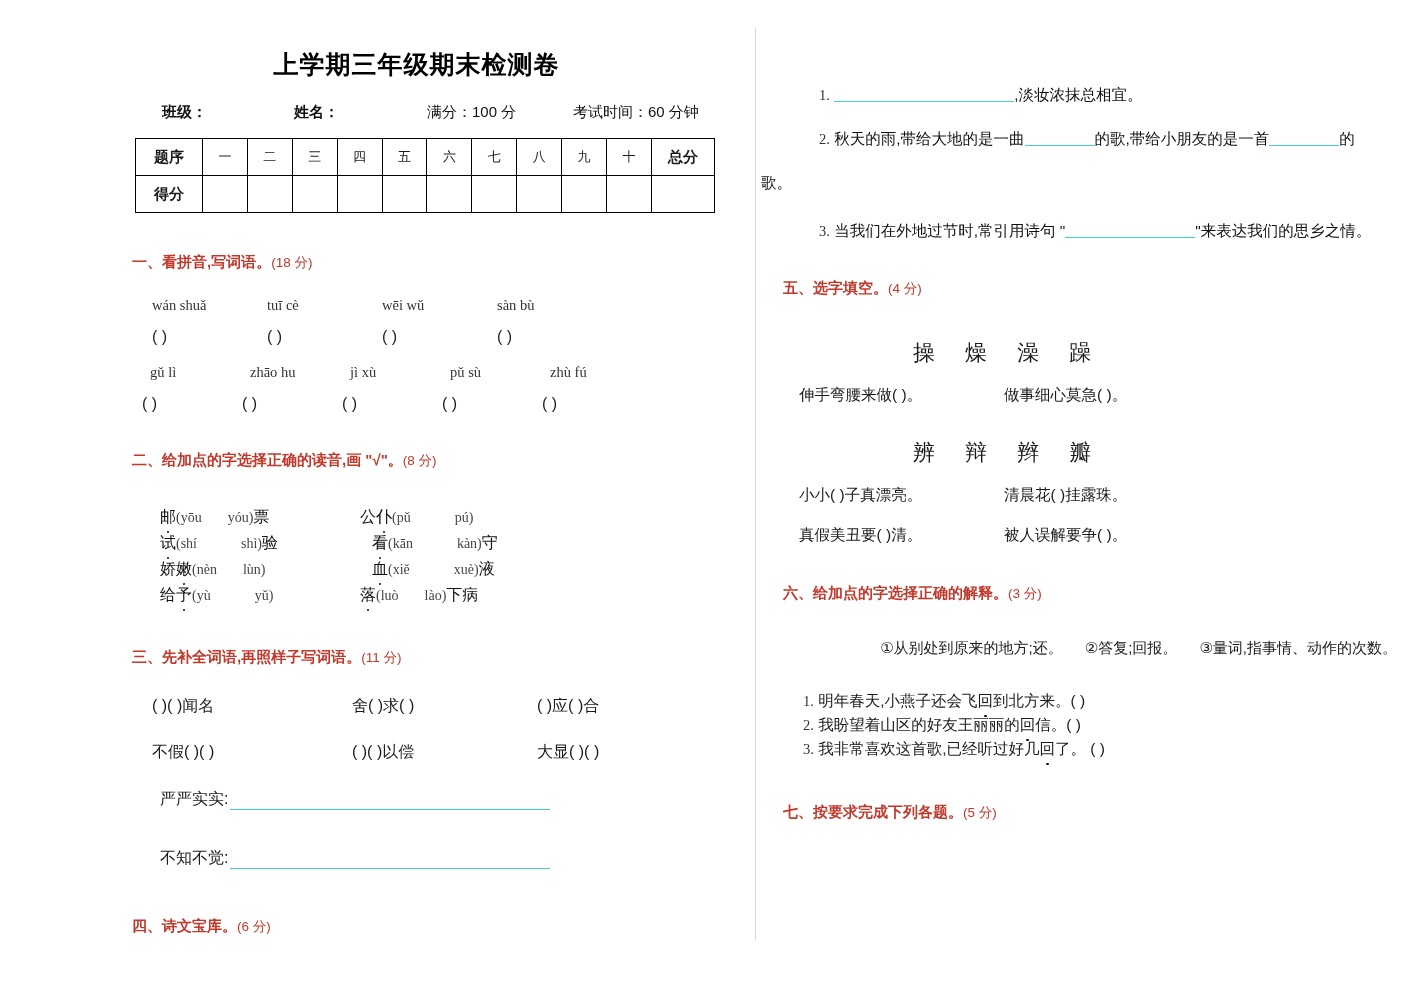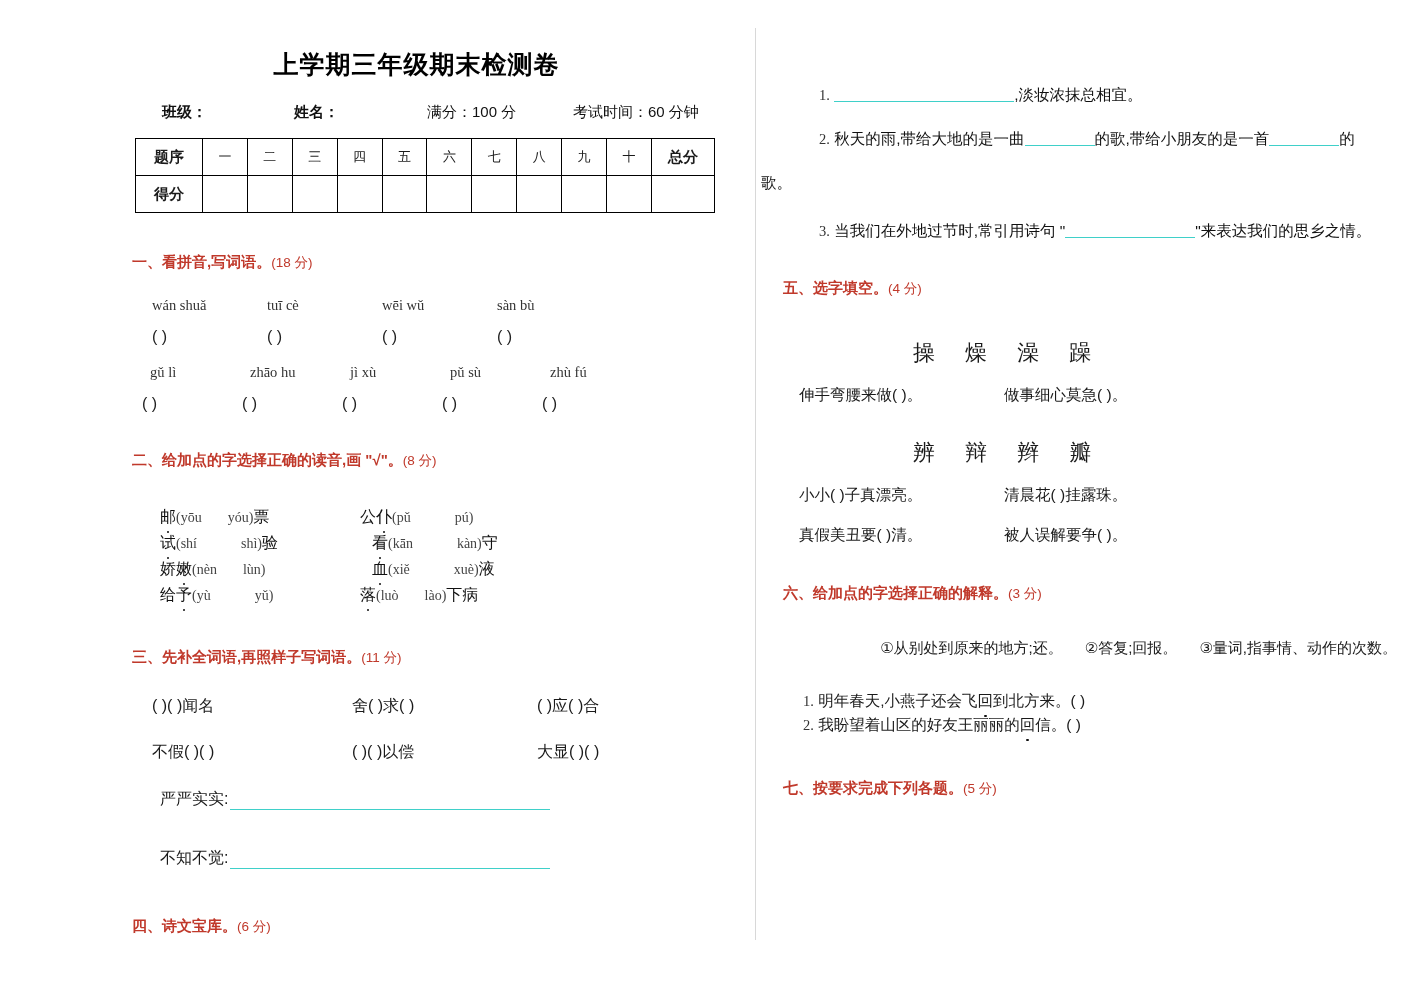--- a/index.html
+++ b/index.html
@@ -432,20 +432,24 @@
 
       <div class="sent-list" style="margin-top:28px">
         <div>
           <span class="idx">1.</span>
           <span>明年春天,小燕子还会飞</span><span class="dotted">回</span><span>到北方来。(      )</span>
         </div>
         <div>
           <span class="idx">2.</span>
           <span>我盼望着山区的好友王丽丽的</span><span class="dotted">回</span><span>信。(      )</span>
         </div>
+        <div>
+          <span class="idx">3.</span>
+          <span>我非常喜欢这首歌,已经听过好几</span><span class="dotted">回</span><span>了。   (      )</span>
+        </div>
       </div>
     </div>
 
     <div style="margin-top:42px">
       <div class="sec-head">
         <span>七、</span><span>按要求完成下列各题。</span><span class="pts">(5 分)</span>
       </div>
     </div>
 
   </div>

